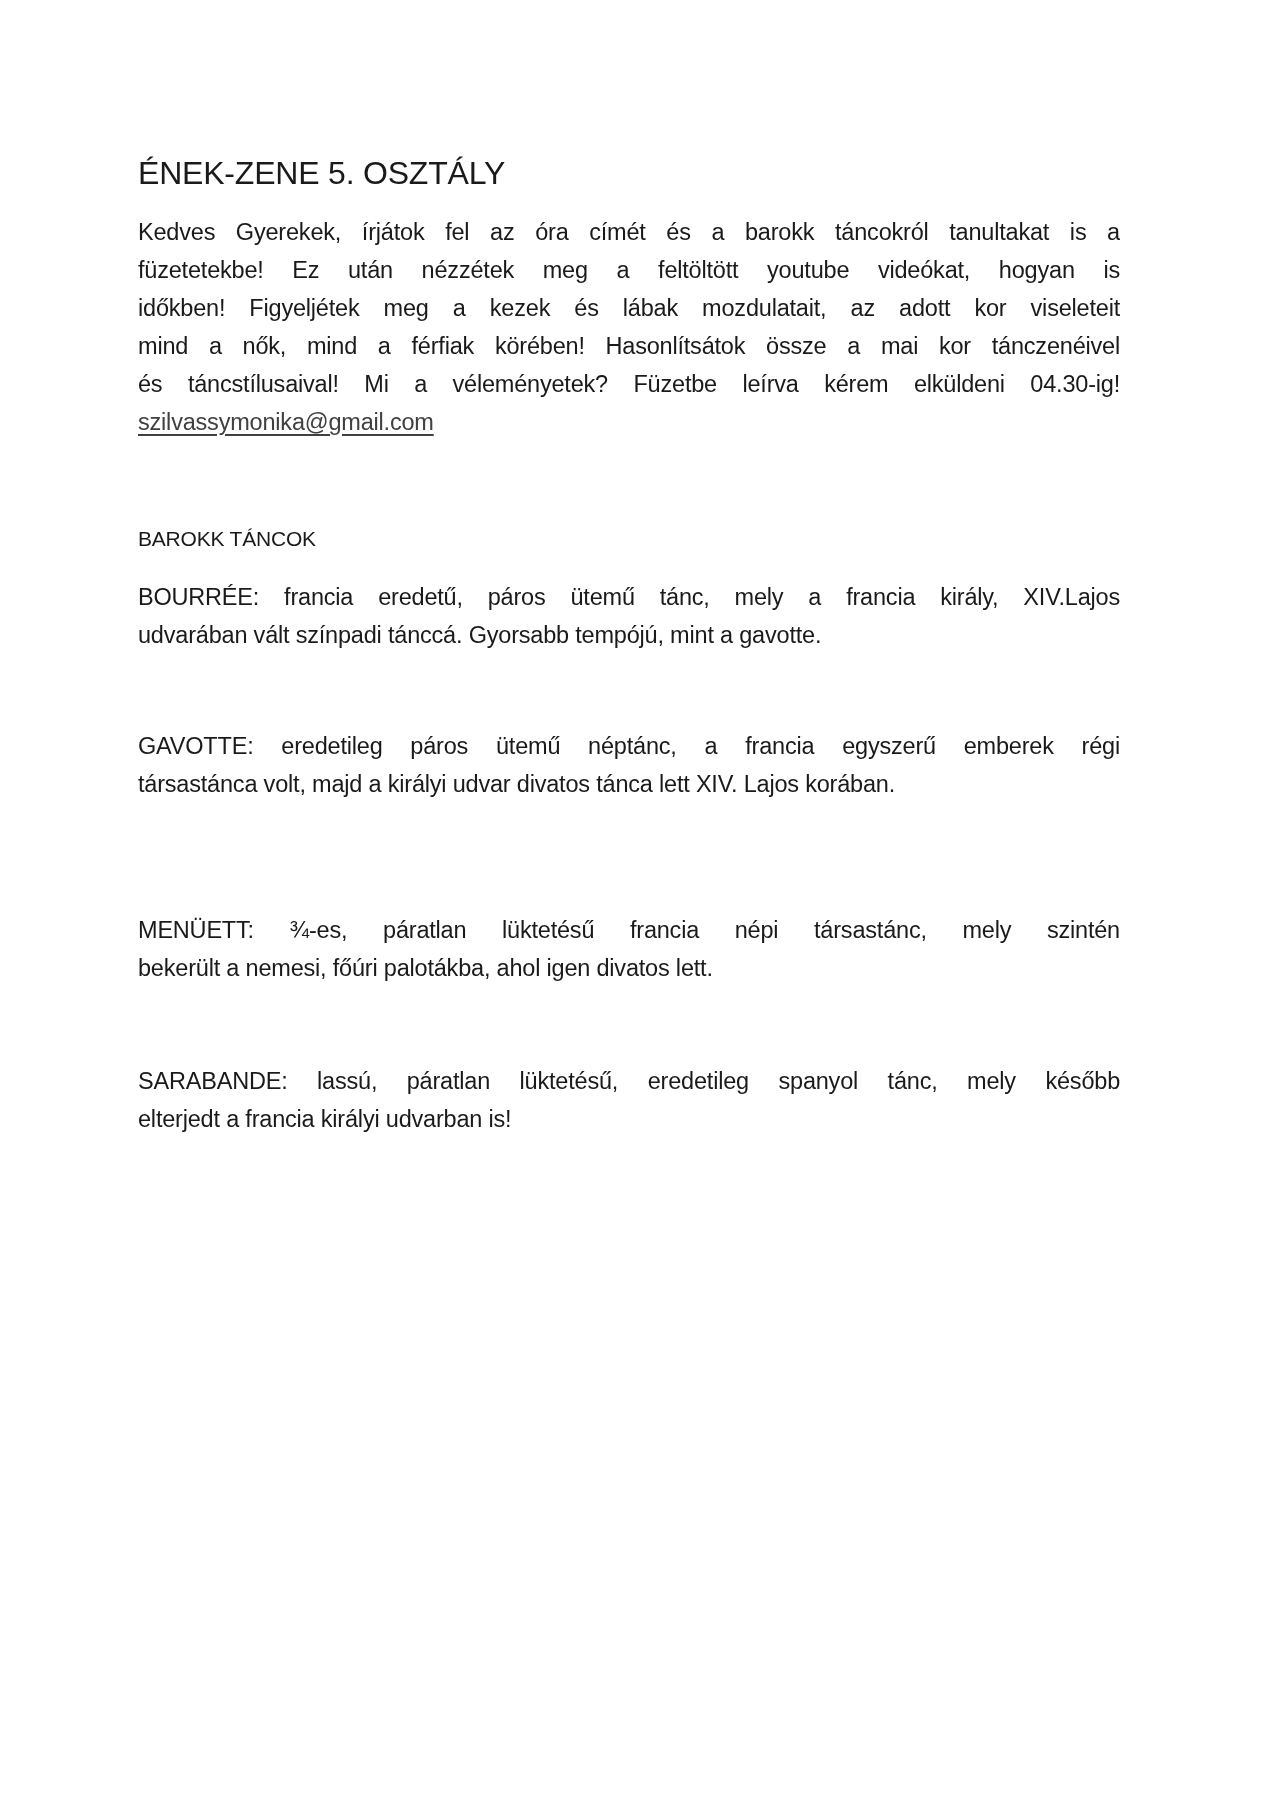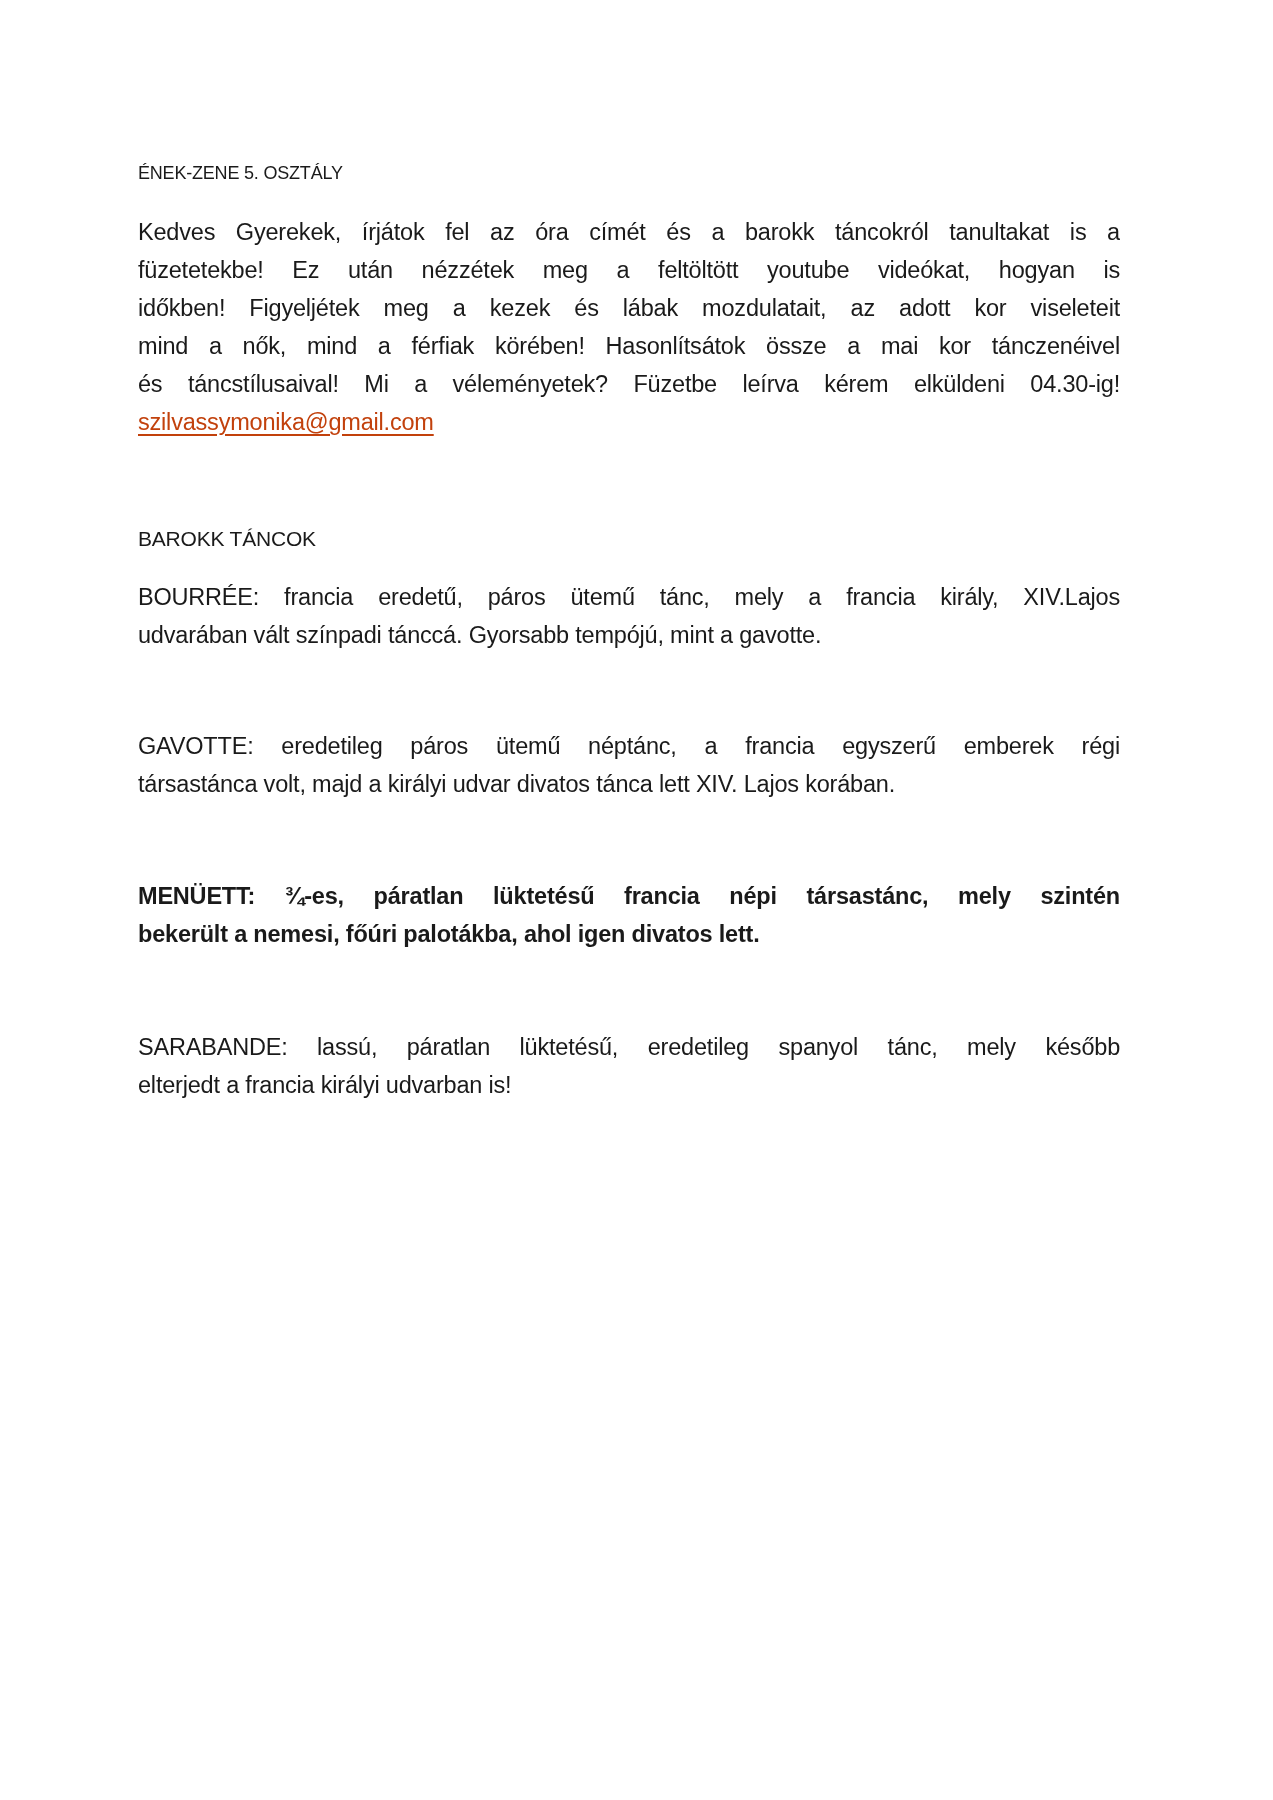--- a/index.html
+++ b/index.html
@@ -16,30 +16,30 @@
   }
   .content {
     position: absolute;
     left: 138px; top: 154px; width: 982px;
     color: #1a1a1a;
     font-size: 23.5px;
     line-height: 38px;
     letter-spacing: -0.2px;
   }
   .doc-title {
-    font-size: 18px;
+    font-size: 32px;
     font-weight: 400;
     line-height: 38px;
     margin: 0;
   }
   .para { margin: 0; }
   .para-intro   { margin-top: 21px; }
   .para-bourree { margin-top: 24px; }
   .para-gavotte { margin-top: 73px; }
-  .para-menuett { margin-top: 74px; font-weight: bold; }
+  .para-menuett { margin-top: 108px; }
   .para-sarabande { margin-top: 75px; }
   .para-suite   { margin-top: 74px; }
   .section-heading {
     font-size: 21px;
     font-weight: 400;
     line-height: 30px;
     margin: 83px 0 24px 0;
   }
   
   .jline {
@@ -49,21 +49,21 @@
     overflow: hidden;
   }
   
   .lline {
     text-align: left;
     height: 38px;
     overflow: hidden;
     white-space: nowrap;
   }
   .email-link {
-    color: #c2410c;
+    color: #404040;
     text-decoration: underline;
     text-decoration-thickness: 2px;
     text-underline-offset: 4px;
     cursor: pointer;
   }
 </style>
 </head>
 <body>
 
 <div class="page">

